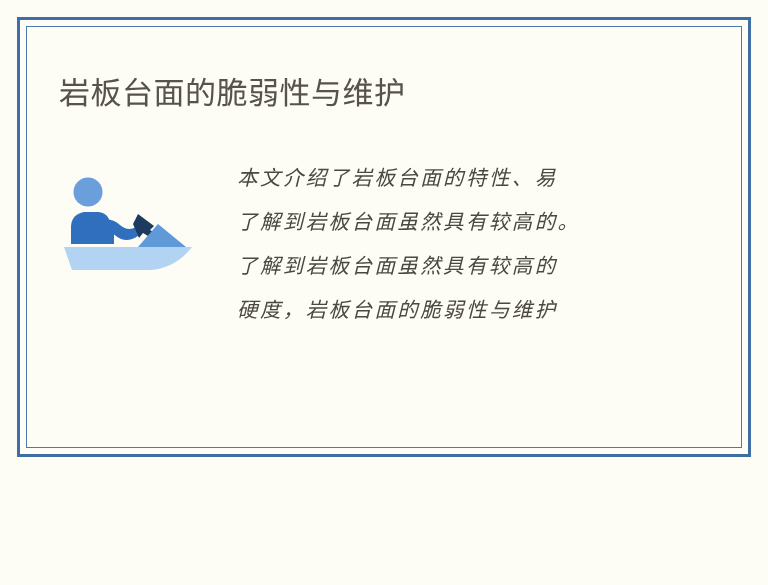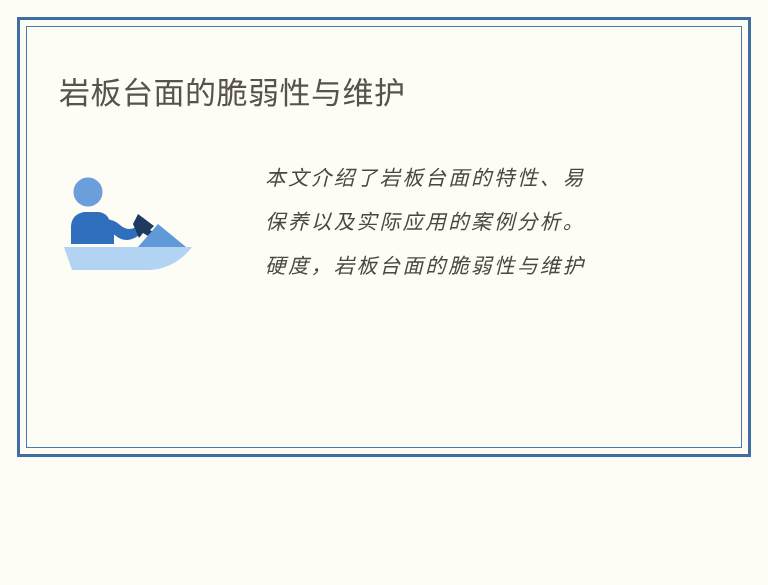--- a/index.html
+++ b/index.html
@@ -99,21 +99,20 @@
   }
 
   .summary-line {
     font-family: "DejaVu Serif", "Liberation Serif", serif;
     font-size: 20.5px;
     font-style: italic;
     color: #4b4741;
     line-height: 44px;
     letter-spacing: 2.4px;
     white-space: nowrap;
-    margin-left: 28px;
   }
 </style>
 </head>
 <body>
 
 <div class="page">
 
   <div class="frame-outer"></div>
   <div class="frame-inner"></div>
 
@@ -136,19 +135,20 @@
           <path d="M84 46 L100 58 L96 62 L103 66 L99 71 L89 65 L85 70 L79 56 Z" fill="#1f3a5f"></path>
 
           <path d="M84 79 L104 56 L132 79 Z" fill="#5f99d8"></path>
 
           <path d="M10 79 L138 79 Q122 100 96 102 L18 102 Z" fill="#b2d4f2"></path>
         </svg>
       </div>
 
       <div class="summary">
         <div class="summary-line">本文介绍了岩板台面的特性、易</div>
-        <div class="summary-line">保养以及实际应用的案例分析。</div>
+        <div class="summary-line">了解到岩板台面虽然具有较高的。</div>
+        <div class="summary-line">了解到岩板台面虽然具有较高的</div>
         <div class="summary-line">硬度，岩板台面的脆弱性与维护</div>
       </div>
 
     </div>
   </div>
 </div>
 
 </body></html>

